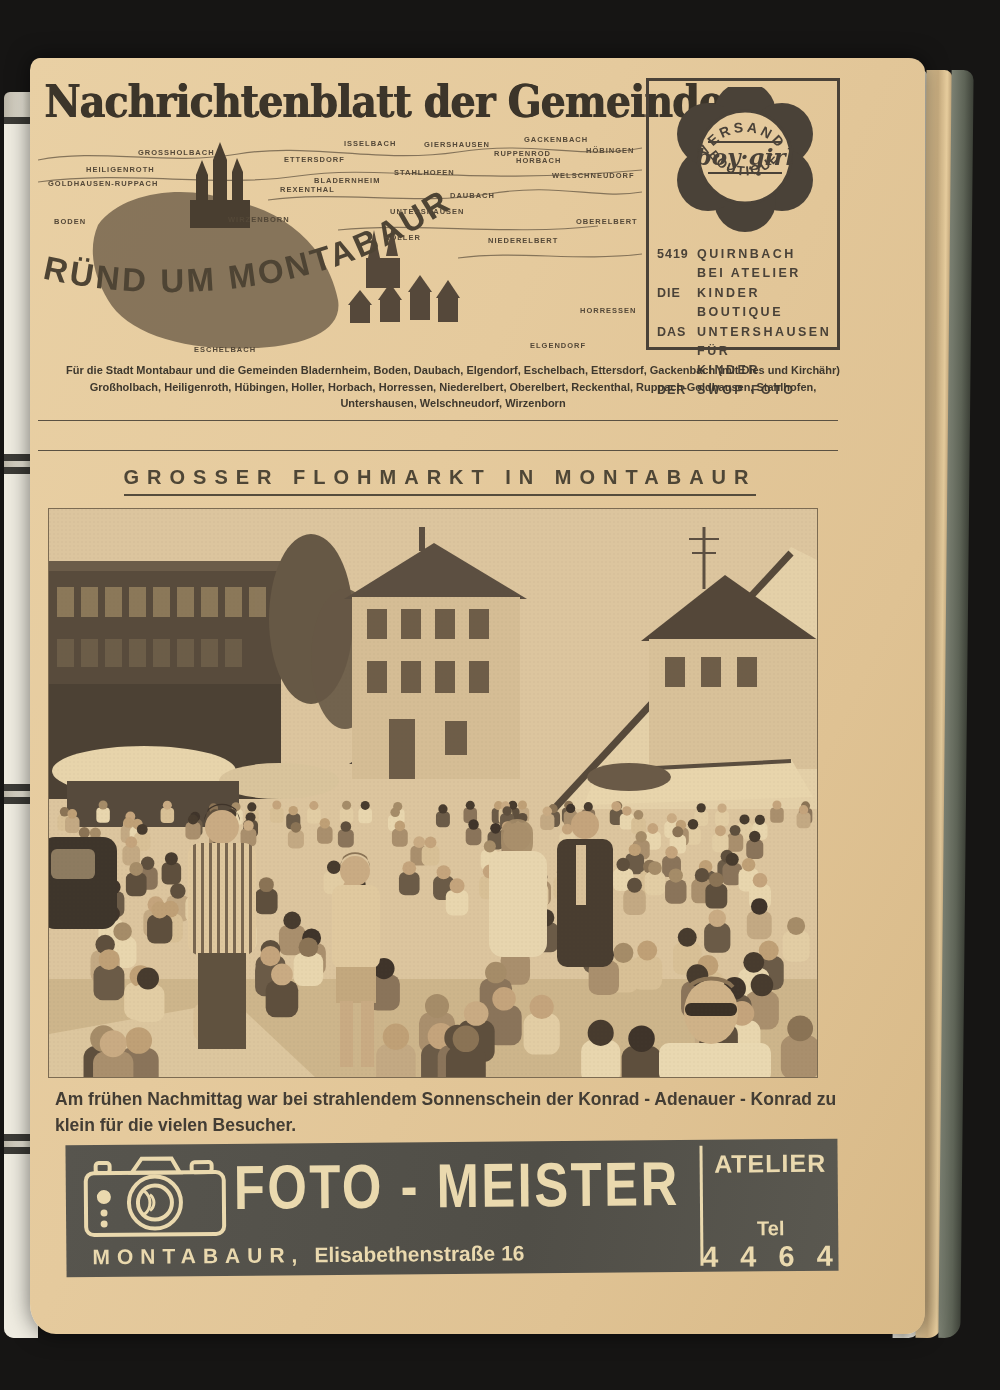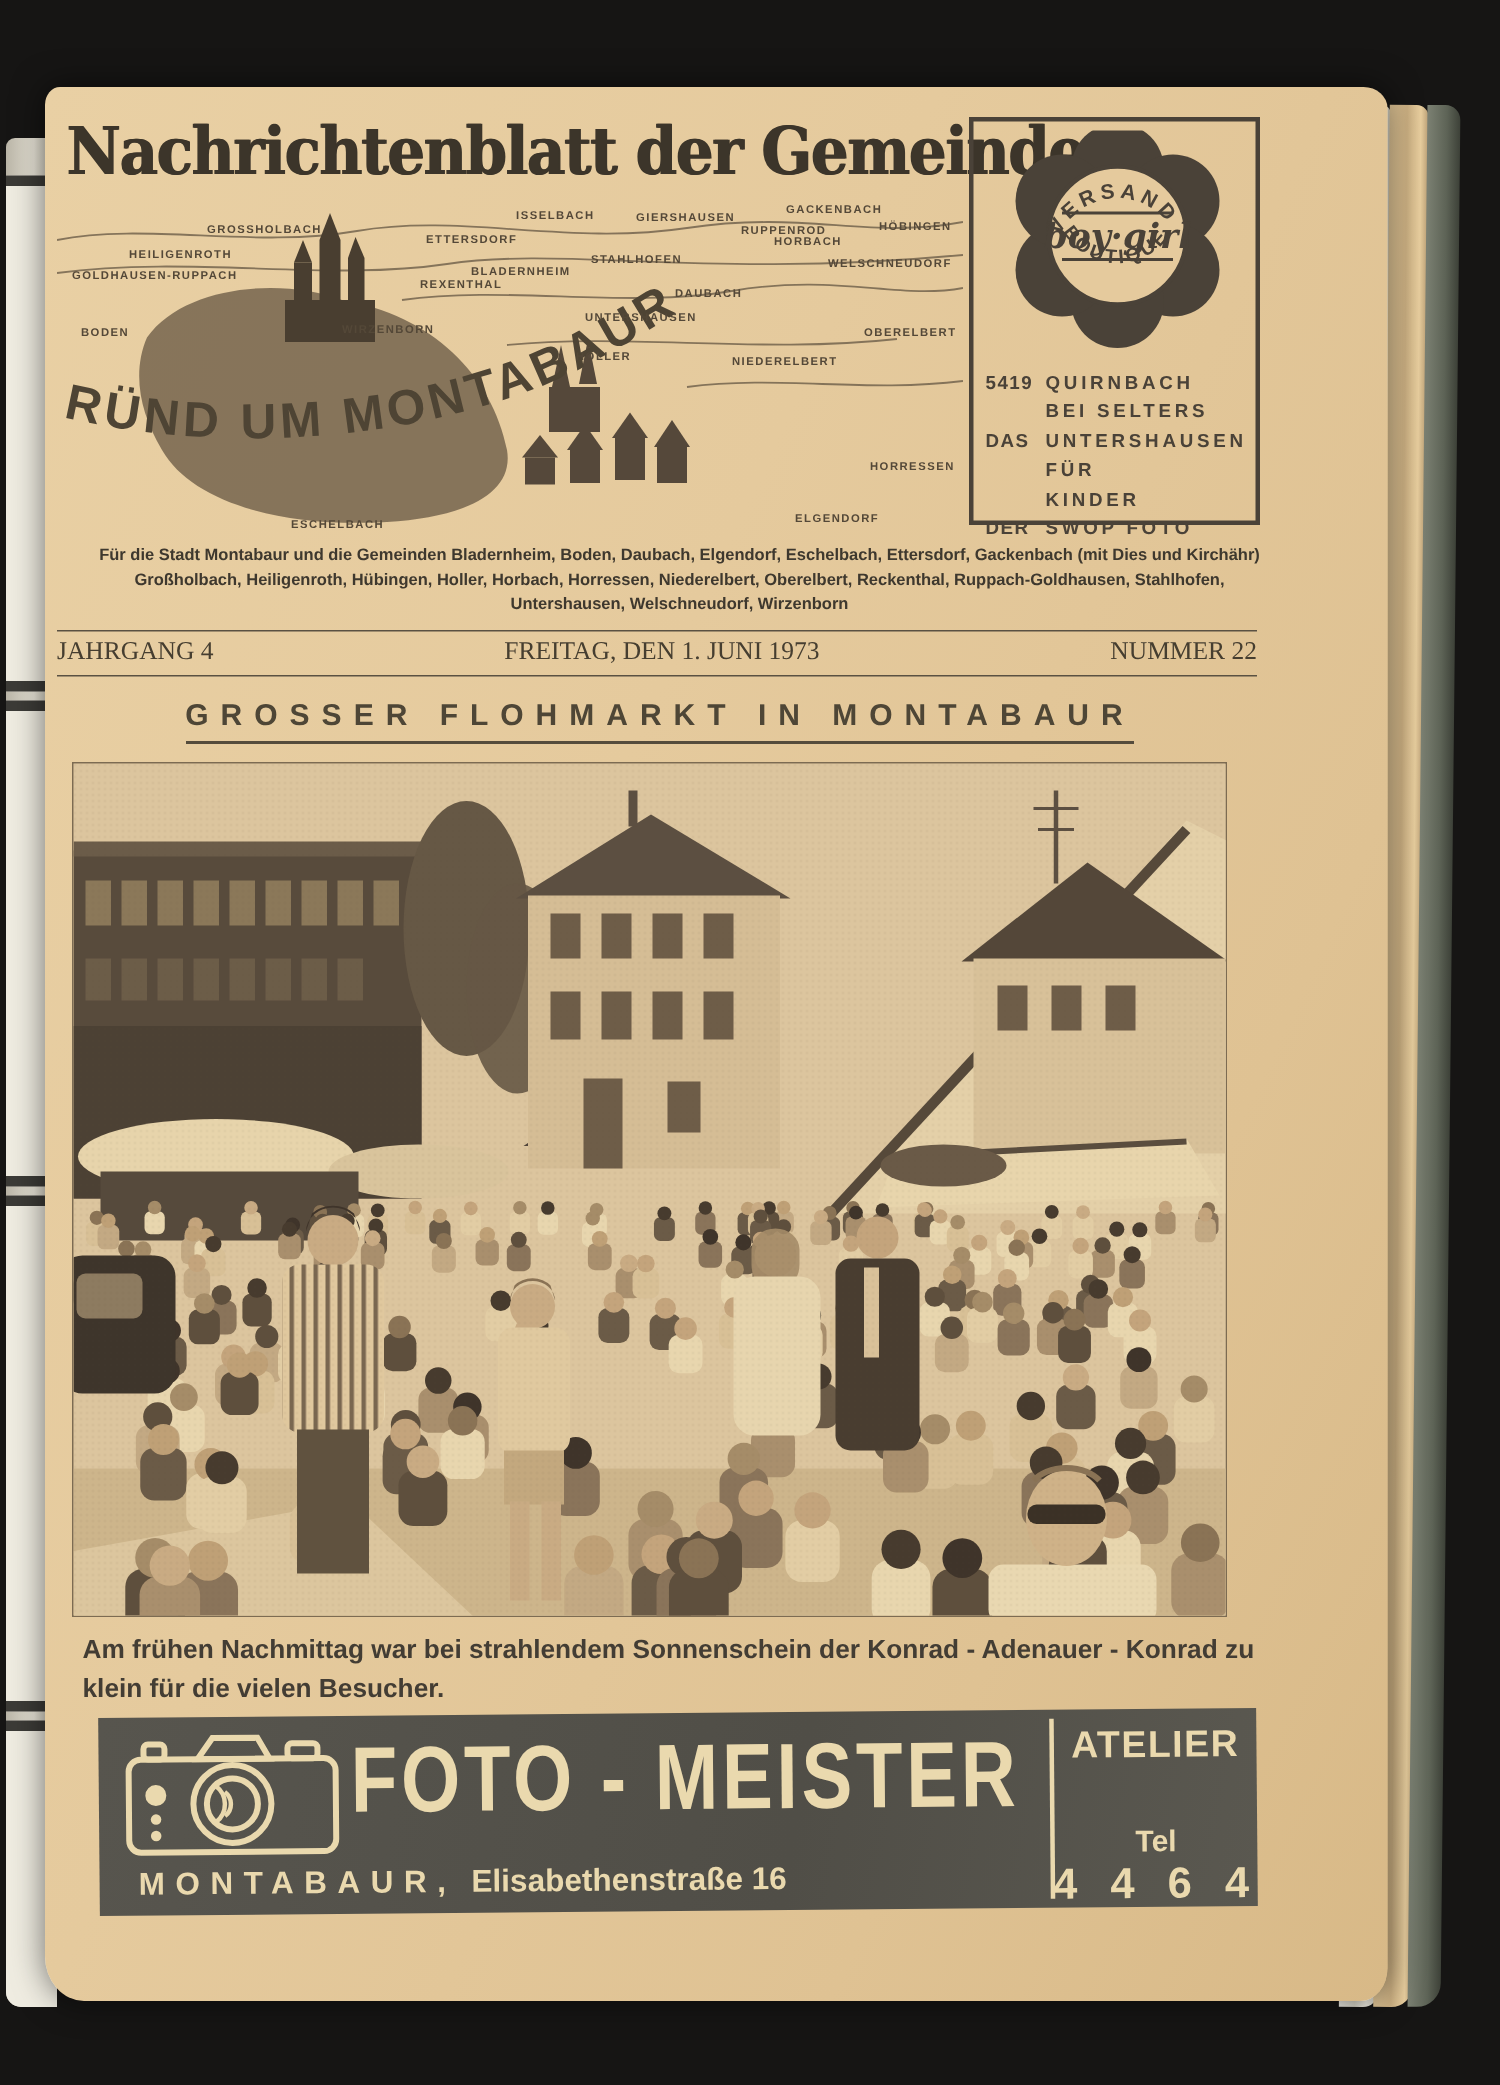--- a/index.html
+++ b/index.html
@@ -142,21 +142,25 @@
       <line x1="48" y1="86" x2="122" y2="86" stroke="#4a4238" stroke-width="2"></line>
       <text x="85" y="78" text-anchor="middle" font-size="23" font-weight="bold" font-style="italic" font-family="DejaVu Serif, serif" fill="#4a4238">boy·girl</text>
     </svg>
     <div class="boutique-rows">
       <div class="brow">
           <span class="bpfx">5419</span>
           <span>QUIRNBACH</span>
         </div>
       <div class="brow">
           <span class="bpfx"></span>
-          <span>BEI SELTERS</span>
+          <span>BEI ATELIER</span>
+        </div>
+      <div class="brow">
+          <span class="bpfx">DIE</span>
+          <span>KINDER BOUTIQUE</span>
         </div>
       <div class="brow">
           <span class="bpfx">DAS</span>
           <span>UNTERSHAUSEN FÜR</span>
         </div>
       <div class="brow">
           <span class="bpfx"></span>
           <span>KINDER</span>
         </div>
       <div class="brow">
@@ -230,25 +234,20 @@
       <text class="vlabel" x="450" y="113">NIEDERELBERT</text>
       <text class="vlabel" x="542" y="183">HORRESSEN</text>
       <text class="vlabel" x="492" y="218">ELGENDORF</text>
       <text class="vlabel" x="156" y="222">ESCHELBACH</text>
     </g>
   </svg>
 
   <div class="subtitle">Für die Stadt Montabaur und die Gemeinden Bladernheim, Boden, Daubach, Elgendorf, Eschelbach, Ettersdorf, Gackenbach (mit Dies und Kirchähr) Großholbach, Heiligenroth, Hübingen, Holler, Horbach, Horressen, Niederelbert, Oberelbert, Reckenthal, Ruppach-Goldhausen, Stahlhofen, Untershausen, Welschneudorf, Wirzenborn</div>
 
   <div class="rule" style="top:362px;"></div>
-  <div class="dateline">
-    <span>JAHRGANG 4</span>
-    <span class="dl-c">FREITAG, DEN 1. JUNI 1973</span>
-    <span>NUMMER 22</span>
-  </div>
   <div class="rule" style="top:392px;"></div>
 
   <div class="headline">
     <span>GROSSER FLOHMARKT IN MONTABAUR</span>
   </div>
 
   <div class="photo">
     <svg width="770" height="570" viewBox="0 0 770 570">
       <defs>
         <pattern id="stripes" width="8" height="8" patternUnits="userSpaceOnUse">

